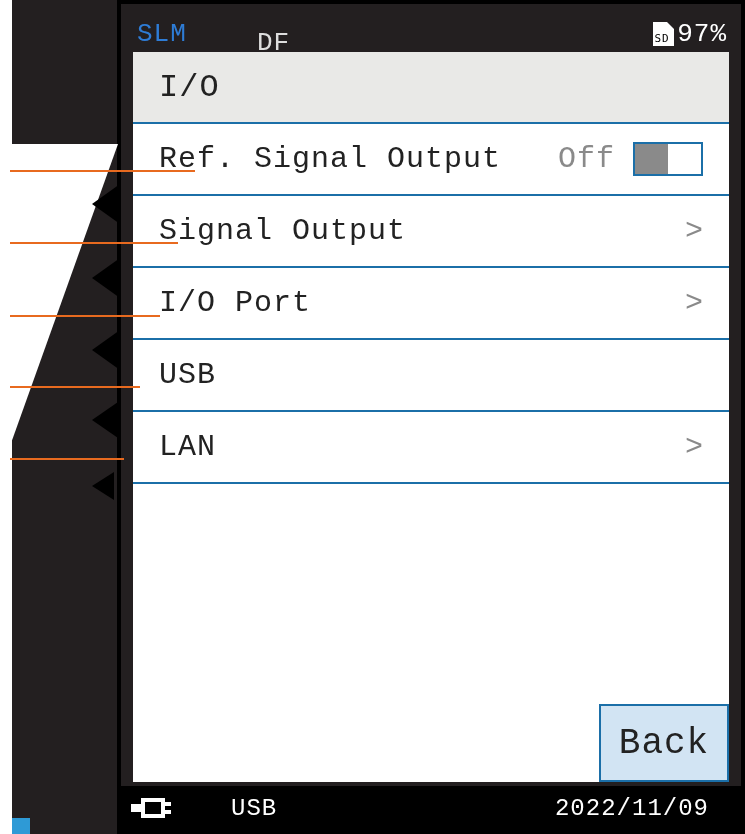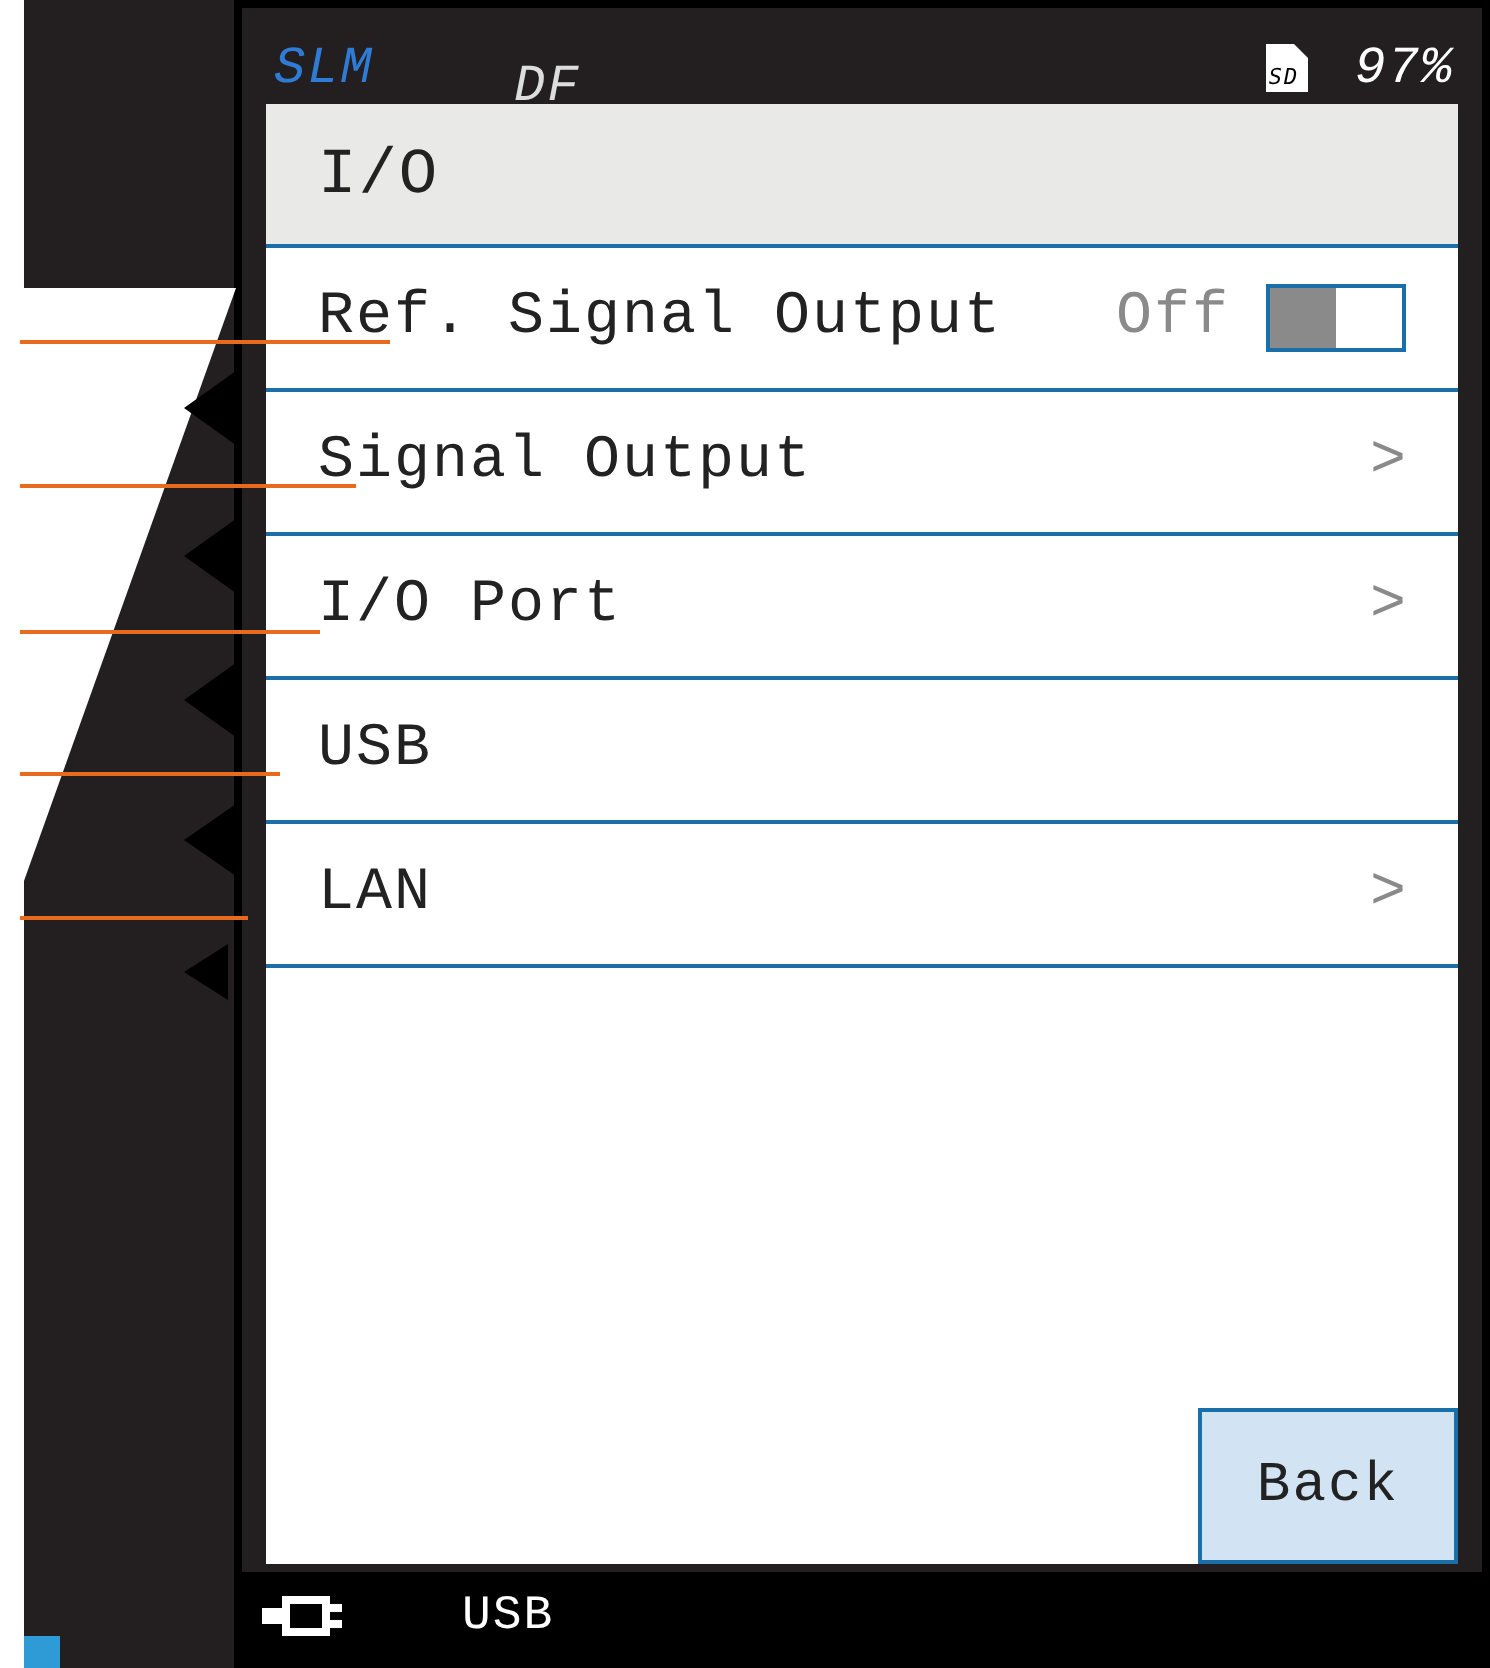--- a/index.html
+++ b/index.html
@@ -29,28 +29,27 @@
 
   
   .status-bar {
     display: flex;
     align-items: center;
     height: 59px;
     padding: 0 10px;
     color: #fff;
     font-size: 26px;
     letter-spacing: 1px;
-    font-style: italic;
   }
   .status-slm { color: #2e7cd6; margin-left: 6px; width: 90px; }
   .status-df { color: #ddd; flex: 0 0 auto; margin-left: 30px; margin-top: 19px; }
   .status-spacer { flex: 1; }
   .sd-icon {
     width: 30px; height: 30px;
-    margin-right: 20px;
+    margin-right: 0;
     position: relative;
   }
   .sd-icon svg { width: 30px; height: 30px; display:block; }
   .status-batt { color: #fff; margin-right: 4px; }
 
   
   .screen {
     position: absolute;
     left: 12px;
     right: 12px;
@@ -106,21 +105,21 @@
     position: absolute;
     right: 0;
     bottom: 0;
     width: 130px;
     height: 78px;
     background: #d2e4f3;
     border: 2px solid #1b6fa8;
     display: flex;
     align-items: center;
     justify-content: center;
-    font-size: 28px;
+    font-size: 36px;
     color: #222;
     letter-spacing: 1px;
     cursor: pointer;
   }
 
   
   .bottom-bar {
     position: absolute;
     left: 0; right: 0; bottom: 0;
     height: 44px;
@@ -282,20 +281,21 @@
       <svg viewBox="0 0 56 24">
         <rect x="0" y="8" width="10" height="8" fill="#fff"></rect>
         <rect x="10" y="2" width="24" height="20" fill="#fff"></rect>
         <rect x="14" y="6" width="16" height="12" fill="#000"></rect>
         <rect x="34" y="6" width="6" height="4" fill="#fff"></rect>
         <rect x="34" y="14" width="6" height="4" fill="#fff"></rect>
       </svg>
     </span>
     <span class="bottom-usb">USB</span>
     <span class="bottom-spacer"></span>
+    <span class="bottom-date">2022/11/09</span>
   </div>
 
 </div>
 
 <div class="wedge"></div>
 
 <div class="marker m1"></div>
 <div class="marker m2"></div>
 <div class="marker m3"></div>
 <div class="marker m4"></div>

